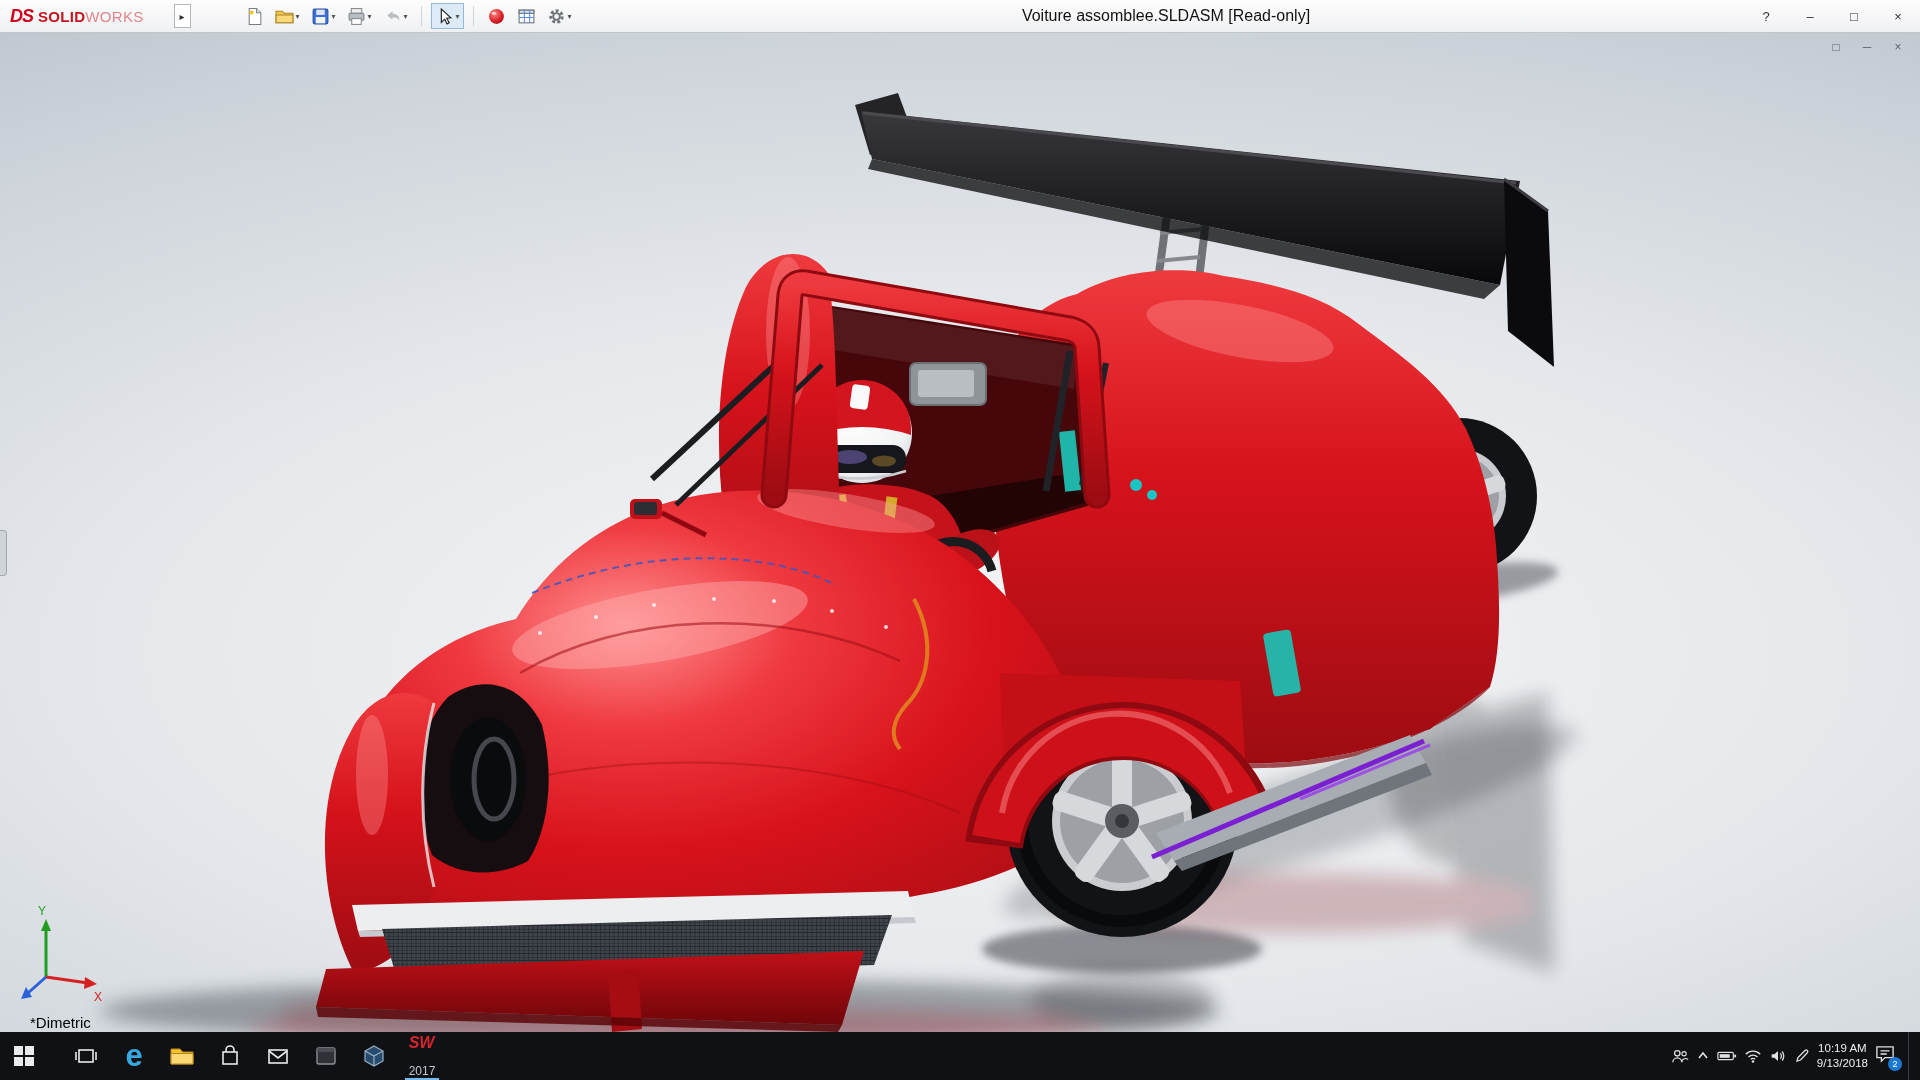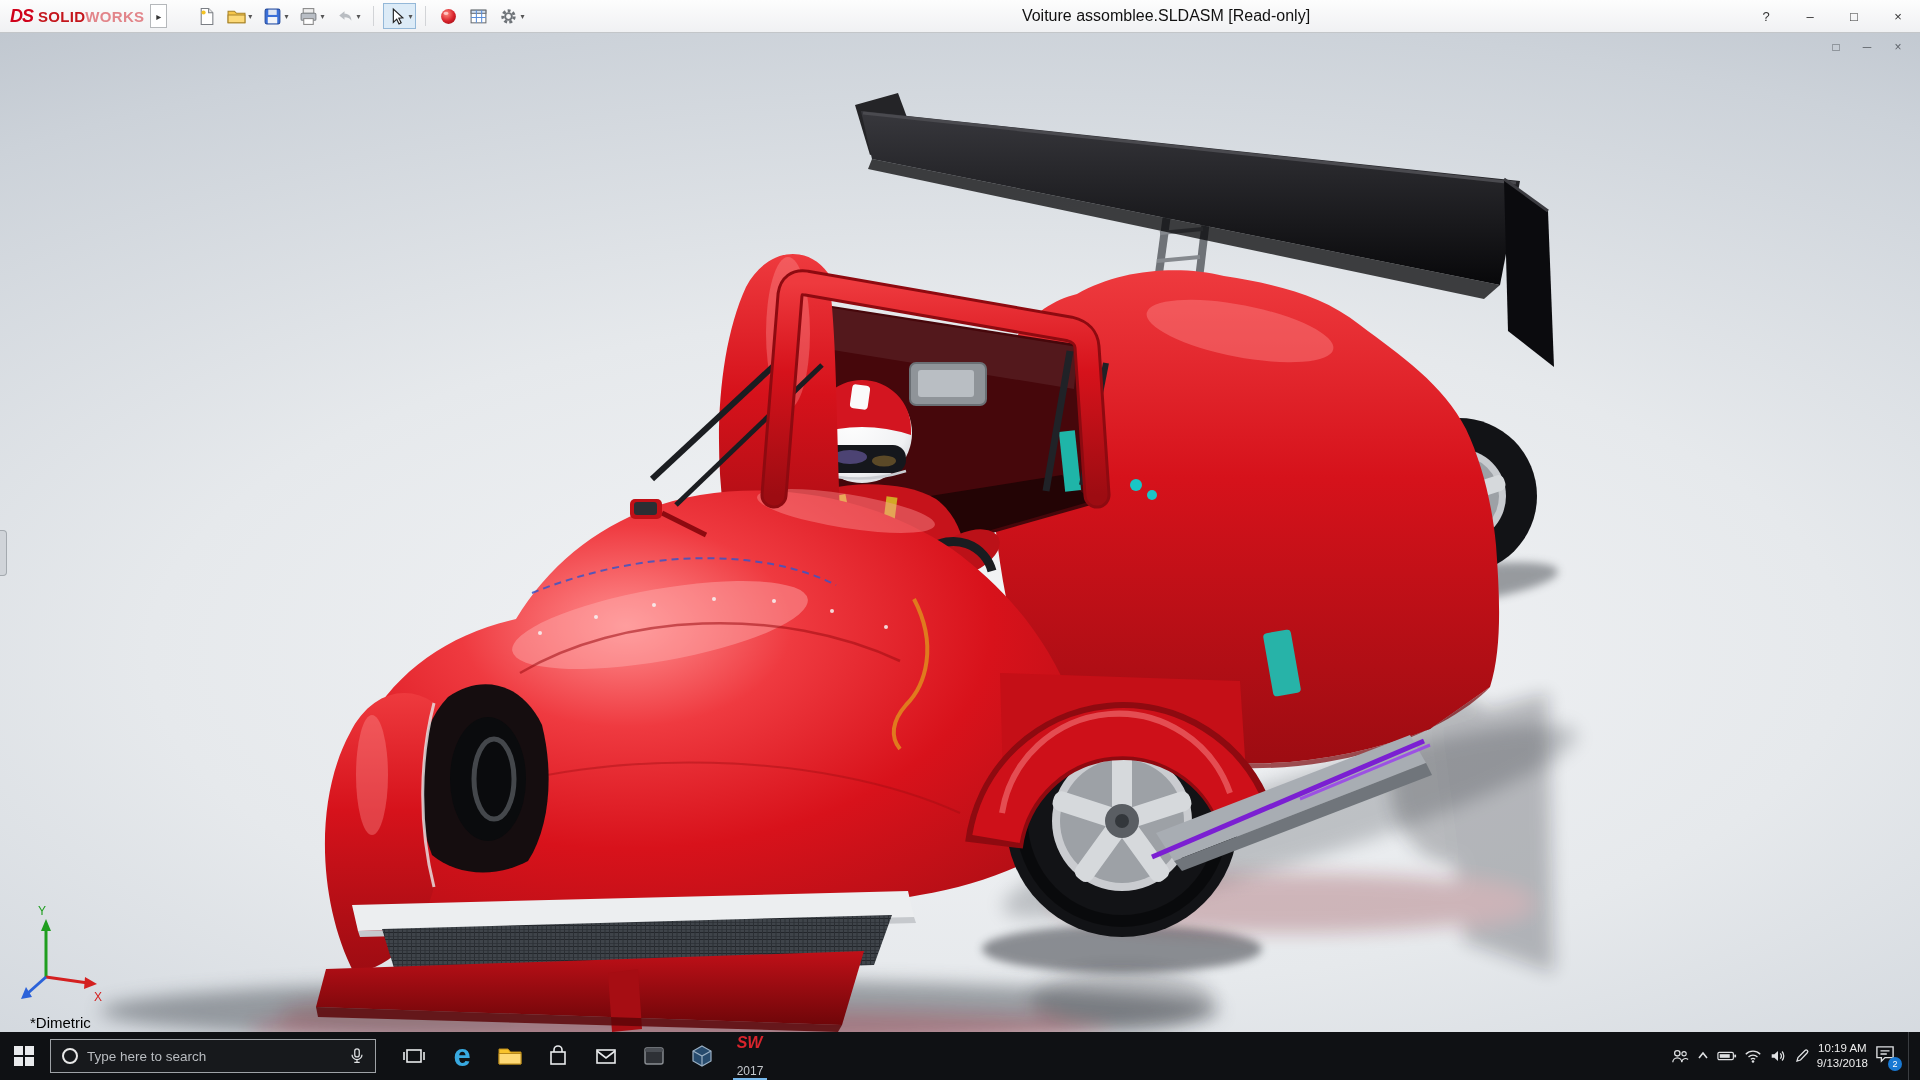--- a/index.html
+++ b/index.html
@@ -2,25 +2,25 @@
 <html><head>
 <meta charset="utf-8">
 <style>
   * { margin:0; padding:0; box-sizing:border-box; }
   html,body { width:1920px; height:1080px; overflow:hidden; background:#000;
     font-family:"Liberation Sans","DejaVu Sans",sans-serif; }
   .screen { width:1920px; height:1080px; display:flex; flex-direction:column; }
 
   
   .titlebar { height:33px; background:linear-gradient(#fdfdfd,#f0f1f3);
-    border-bottom:1px solid #c3c6c9; display:flex; align-items:center; position:relative; flex:0 0 33px; }
+    border-bottom:1px solid #c3c6c9; display:flex; align-items:center; position:relative; flex:0 0 33px;gap:24px; }
   .brand { display:flex; align-items:baseline; padding:0 6px 0 10px; }
   .brand .ds { color:#d0021b; font-weight:800; font-style:italic; font-size:18px; letter-spacing:-1px; margin-right:5px; }
   .brand .solid { color:#c4161c; font-weight:700; font-size:15px; letter-spacing:.3px; }
-  .brand .works { color:#e2858a; font-weight:700; font-size:15px; letter-spacing:.3px;text-align:right; }
+  .brand .works { color:#e2858a; font-weight:400; font-size:15px; letter-spacing:.3px;text-align:right; }
   .flyout { width:17px; height:24px; border:1px solid #b5b8bb; background:#fff; display:flex;
     align-items:center; justify-content:center; font-size:10px; color:#333; margin-right:26px; cursor:pointer; }
   .tb { display:flex; align-items:center; gap:3px; }
   .tbtn { height:26px; display:flex; align-items:center; padding:0 3px; border:1px solid transparent; cursor:pointer; }
   .tbtn svg { width:19px; height:19px; }
   .tbtn .caret { font-size:8px; color:#555; margin-left:2px; }
   .tbtn.active { border:1px solid #94b8d8; background:#dcebf7; }
   .sep { width:1px; height:20px; background:#d2d4d7; margin:0 6px; }
   .title { position:absolute; left:1166px; top:50%; transform:translate(-50%,-50%);
     font-size:16px; color:#111; white-space:nowrap; }
@@ -404,28 +404,20 @@
 
   <div class="taskbar">
     <div class="startbtn">
       <div class="winlogo">
           <div></div>
           <div></div>
           <div></div>
           <div></div>
         </div>
     </div>
-    <div class="searchbox">
-      <div class="cortana-ring"></div>
-      <input type="text" placeholder="Type here to search" style="">
-      <svg class="mic" width="18" height="18" viewBox="0 0 20 20">
-        <rect x="7.5" y="2" width="5" height="9" rx="2.5" fill="none" stroke="#dfe1e3" stroke-width="1.4"></rect>
-        <path d="M4.5 8.5 a5.5 5.5 0 0 0 11 0 M10 14 v3 M7 17 h6" stroke="#dfe1e3" fill="none" stroke-width="1.4"></path>
-      </svg>
-    </div>
 
     <div class="apps">
       <div class="app">
         <svg width="26" height="26" viewBox="0 0 26 26">
           <rect x="6" y="7" width="14" height="12" fill="none" stroke="#e8eaec" stroke-width="1.6"></rect>
           <path d="M3 9 v8 M23 9 v8" stroke="#e8eaec" stroke-width="1.6"></path>
         </svg>
       </div>
       <div class="app">
         <span class="edge-e">e</span>

